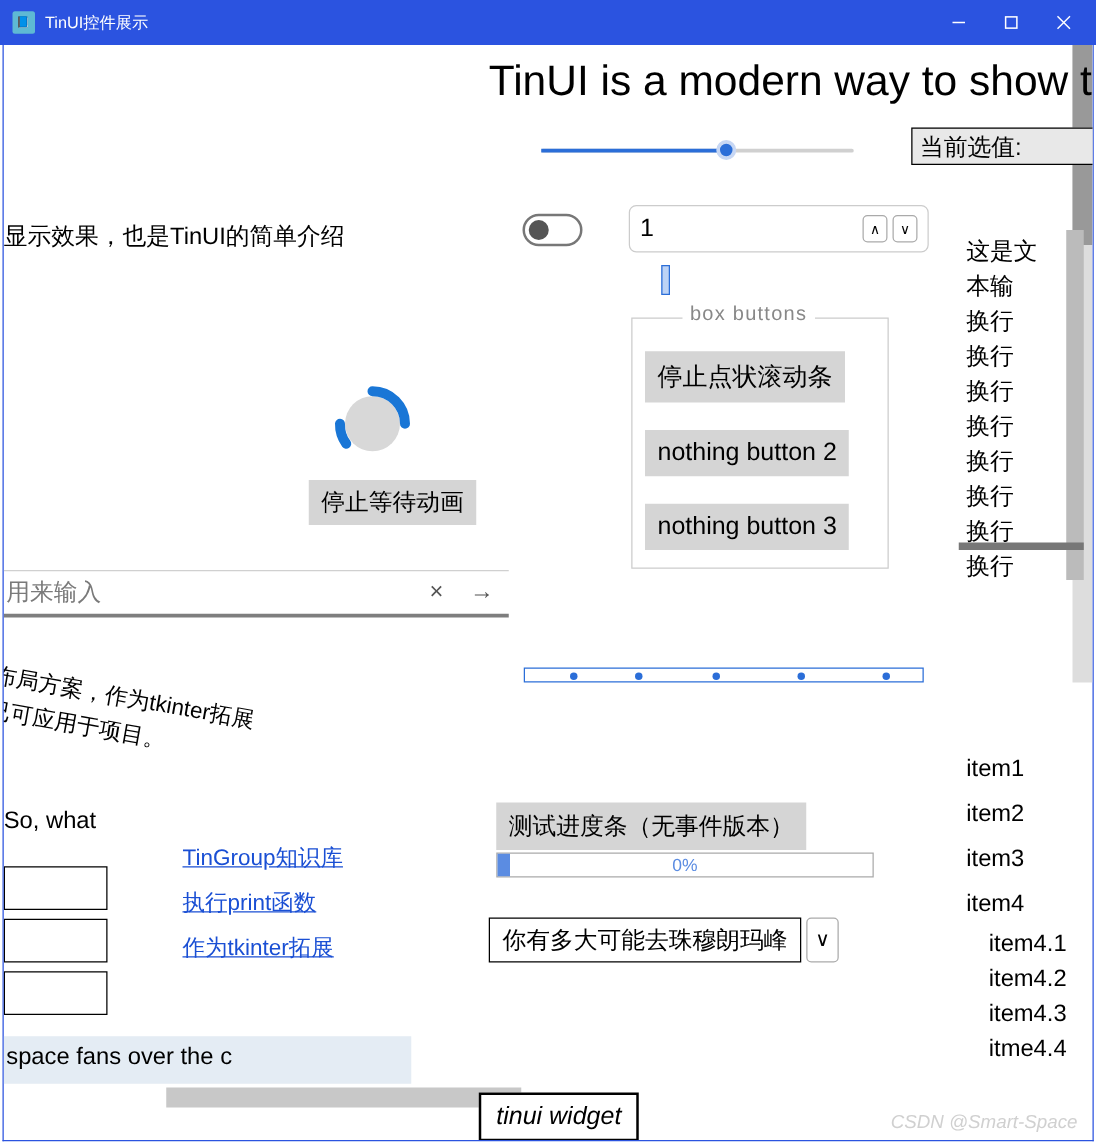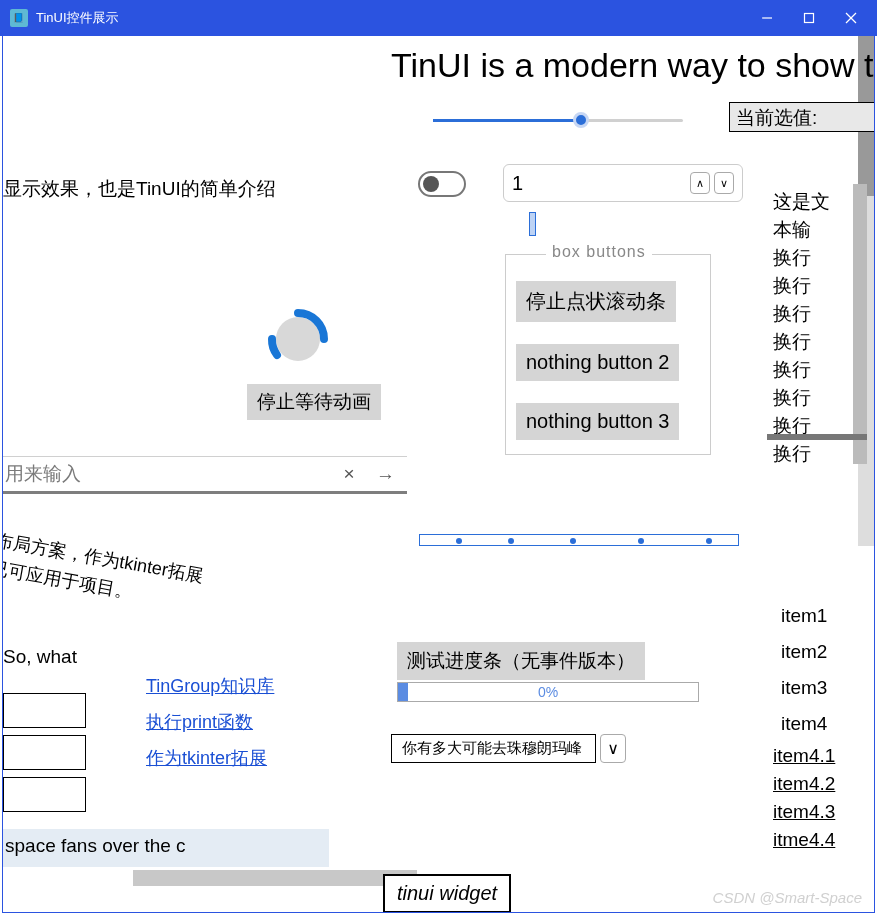--- a/index.html
+++ b/index.html
@@ -63,25 +63,25 @@
     .emptybox { width: 83px; height: 35px; border: 1px solid #000; margin-bottom: 7px; background:#fff;}
     
     .dot-rail { position: absolute; top: 498px; left: 416px; width: 320px; height: 12px; border: 1px solid #2b6ed8; }
     .dot { position: absolute; top: 3px; width: 6px; height: 6px; border-radius: 50%; background: #2b6ed8; }
     
     .progress-label { position: absolute; top: 606px; left: 394px; background: #d5d5d5; padding: 6px 10px; font-size: 19px; }
     .progress-bar { position: absolute; top: 646px; left: 394px; width: 302px; height: 20px; border: 1px solid #aaa; text-align: center; color: #5b8ce2; font-size: 14px; line-height: 18px; }
     .progress-fill { position: absolute; top: 0; left: 0; width: 10px; height: 18px; background: #5b8ce2; }
     
     .combo { position: absolute; top: 698px; left: 388px; display: flex; }
-    .combo-box { border: 1px solid #000; padding: 4px 10px; font-size: 15px; width: 205px; }
+    .combo-box { border: 1px solid #000; padding: 4px 10px; font-size: 19px; width: 250px; }
     .combo-btn { border: 1px solid #aaa; border-radius: 4px; width: 26px; display: flex; align-items: center; justify-content: center; margin-left: 4px; cursor: pointer; background:#fff;}
     
-    .tree { position: absolute; top: 562px; left: 770px; font-size: 19px; line-height: 36px; text-align: center; }
-    .tree .sub { line-height: 28px; text-decoration: underline; }
+    .tree { position: absolute; top: 562px; left: 770px; font-size: 19px; line-height: 36px; }
+    .tree .sub { margin-left: 18px; line-height: 28px; }
     
     .marquee-box { position: absolute; top: 793px; left: 0; width: 326px; height: 38px; background: #e4ecf4; font-size: 19px; padding: 6px 2px; overflow:hidden;}
     .hscroll-track { position: absolute; top: 834px; left: 130px; width: 284px; height: 16px; background: #c8c8c8; }
     
     .bottom-tag { position: absolute; top: 838px; left: 380px; border: 2px solid #000; padding: 6px 12px; font-size: 20px; background: #fff; font-weight: 400; font-style: italic; }
     
     .right-vscroll { position: absolute; top: 0; right: 0; width: 16px; height: 510px; background: #ddd; }
     .right-vscroll-thumb { position: absolute; top: 0; left: 0; width: 16px; height: 160px; background: #999; }
     
     .watermark { position: absolute; bottom: 6px; right: 12px; color: #d0d0d0; font-size: 15px; font-style: italic; text-align: center; }

